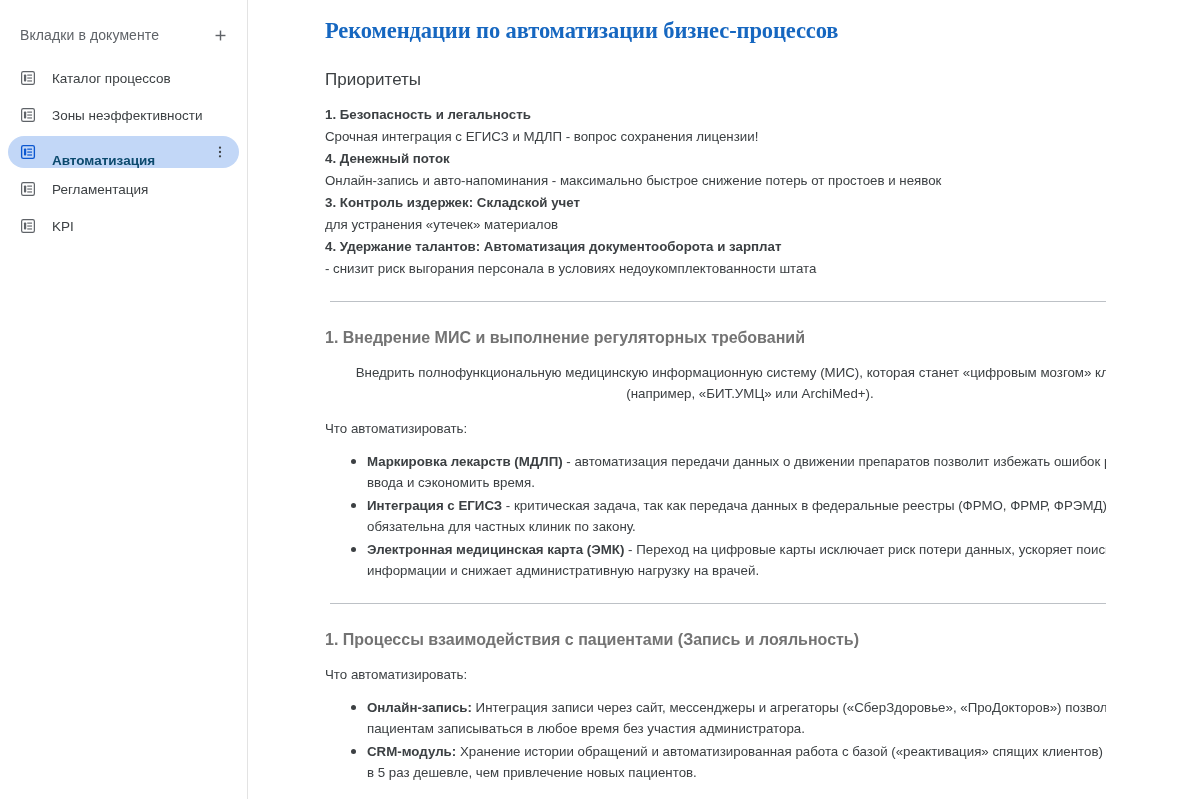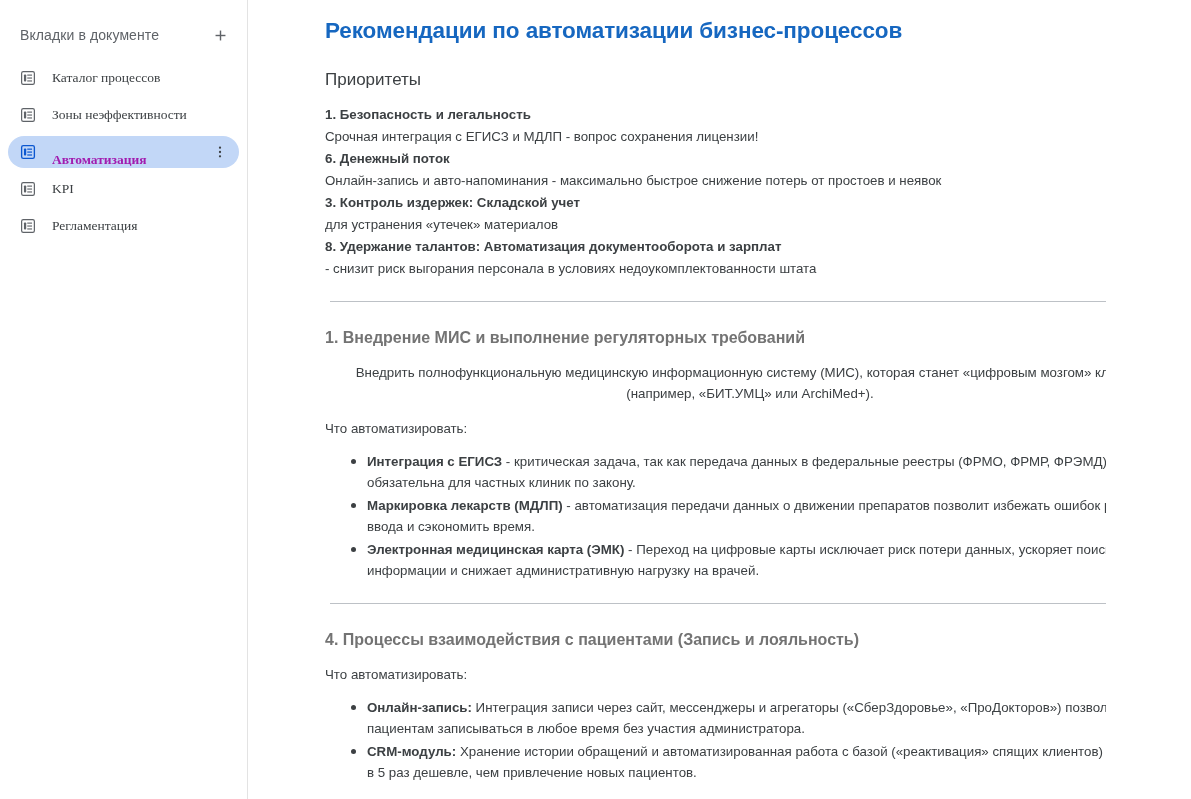--- a/index.html
+++ b/index.html
@@ -40,21 +40,21 @@
     width: 26px; height: 26px;
     display: flex; align-items: center; justify-content: center;
     color: #5f6368;
     border-radius: 50%;
     font-size: 19px;
     line-height: 1;
     cursor: pointer;
     user-select: none;
   }
 
-  .sb-list { padding: 0 8px 0 8px; font-family: Liberation Serif, serif; }
+  .sb-list { padding: 0 8px 0 8px; }
   .sb-item {
     display: flex;
     align-items: center;
     height: 32px;
     margin: 0 0 5px 0;
     padding: 0 10px 0 10px;
     border-radius: 16px;
     cursor: pointer;
     position: relative;
   }
@@ -77,21 +77,21 @@
     width: 18px; height: 20px;
     flex: 0 0 18px;
     display: none;
     align-items: center; justify-content: center;
     color: #3c4043;
   }
   .sb-item.selected {
     background: #c2d7f7;
   }
   .sb-item.selected .sb-ico { color: #0b57d0; }
-  .sb-item.selected .sb-label { color: #a21caf; font-weight: bold; margin-top: 16px; }
+  .sb-item.selected .sb-label { color: #0c4a6e; font-weight: bold; margin-top: 16px; }
   .sb-item.selected .sb-more { display: flex; }
 
   
   .doc-scroll {
     flex: 1 1 auto;
     height: 799px;
     overflow: hidden;
     background: #ffffff;
     position: relative;
   }
@@ -99,20 +99,21 @@
     padding: 12px 16px 0 77px;
     width: 943px;
   }
   .doc-title {
     color: #1667c0;
     font-size: 22.5px;
     font-weight: bold;
     line-height: 30px;
     margin: 4px 0 22px 0;
     letter-spacing: -.1px;
+    font-family: Liberation Serif, serif;
   }
   .h2 {
     font-size: 17px;
     font-weight: normal;
     color: #3c4043;
     line-height: 24px;
     margin: 0 0 12px 0;
   }
   .h3 {
     font-size: 16px;
@@ -229,76 +230,76 @@
       <div class="sb-item">
         <span class="sb-ico">
           <svg width="18" height="18" viewBox="0 0 24 24" aria-hidden="true">
             <rect x="3.5" y="3.5" width="17" height="17" rx="2.2" fill="none" stroke="currentColor" stroke-width="1.6"></rect>
             <rect x="6.6" y="7.2" width="3" height="9.6" rx="1" fill="currentColor"></rect>
             <rect x="11" y="7.4" width="6.4" height="1.5" fill="currentColor"></rect>
             <rect x="11" y="11.3" width="6.4" height="1.5" fill="currentColor"></rect>
             <rect x="11" y="15.2" width="6.4" height="1.5" fill="currentColor"></rect>
           </svg>
         </span>
-        <span class="sb-label">KPI</span>
+        <span class="sb-label">Регламентация</span>
 
       </div>
 
       <div class="sb-item">
         <span class="sb-ico">
           <svg width="18" height="18" viewBox="0 0 24 24" aria-hidden="true">
             <rect x="3.5" y="3.5" width="17" height="17" rx="2.2" fill="none" stroke="currentColor" stroke-width="1.6"></rect>
             <rect x="6.6" y="7.2" width="3" height="9.6" rx="1" fill="currentColor"></rect>
             <rect x="11" y="7.4" width="6.4" height="1.5" fill="currentColor"></rect>
             <rect x="11" y="11.3" width="6.4" height="1.5" fill="currentColor"></rect>
             <rect x="11" y="15.2" width="6.4" height="1.5" fill="currentColor"></rect>
           </svg>
         </span>
-        <span class="sb-label">Регламентация</span>
+        <span class="sb-label">KPI</span>
 
       </div>
 
     </div>
   </aside>
 
   <main class="doc-scroll">
     <div class="doc">
 
       <h1 class="doc-title">Рекомендации по автоматизации бизнес-процессов</h1>
 
       <h2 class="h2">Приоритеты</h2>
 
       <div>
         <div class="p bold">1. Безопасность и легальность</div>
         <div class="p">Срочная интеграция с ЕГИСЗ и МДЛП - вопрос сохранения лицензии!</div>
-        <div class="p bold">6. Денежный поток</div>
+        <div class="p bold">4. Денежный поток</div>
         <div class="p">Онлайн-запись и авто-напоминания - максимально быстрое снижение потерь от простоев и неявок</div>
         <div class="p bold">3. Контроль издержек: Складской учет</div>
         <div class="p">для устранения «утечек» материалов</div>
-        <div class="p bold">8. Удержание талантов: Автоматизация документооборота и зарплат</div>
+        <div class="p bold">4. Удержание талантов: Автоматизация документооборота и зарплат</div>
         <div class="p">- снизит риск выгорания персонала в условиях недоукомплектованности штата</div>
       </div>
 
       <hr class="rule">
 
       <section class="sect">
         <h3 class="h3">1. Внедрение МИС и выполнение регуляторных требований</h3>
         <p class="p lead">Внедрить полнофункциональную медицинскую информационную систему (МИС), которая станет «цифровым мозгом» клиники (например, «БИТ.УМЦ» или ArchiMed+).</p>
         <p class="p gap">Что автоматизировать:</p>
         <ul class="bullets">
+          <li><b>Маркировка лекарств (МДЛП)</b><span> - автоматизация передачи данных о движении препаратов позволит избежать ошибок ручного ввода и сэкономить время.</span></li>
           <li><b>Интеграция с ЕГИСЗ</b><span> - критическая задача, так как передача данных в федеральные реестры (ФРМО, ФРМР, ФРЭМД) обязательна для частных клиник по закону.</span></li>
-          <li><b>Маркировка лекарств (МДЛП)</b><span> - автоматизация передачи данных о движении препаратов позволит избежать ошибок ручного ввода и сэкономить время.</span></li>
           <li><b>Электронная медицинская карта (ЭМК)</b><span> - Переход на цифровые карты исключает риск потери данных, ускоряет поиск информации и снижает административную нагрузку на врачей.</span></li>
         </ul>
       </section>
 
       <hr class="rule">
 
       <section class="sect">
-        <h3 class="h3">4. Процессы взаимодействия с пациентами (Запись и лояльность)</h3>
+        <h3 class="h3">1. Процессы взаимодействия с пациентами (Запись и лояльность)</h3>
         <p class="p gap">Что автоматизировать:</p>
         <ul class="bullets">
           <li><b>Онлайн-запись:</b><span> Интеграция записи через сайт, мессенджеры и агрегаторы («СберЗдоровье», «ПроДокторов») позволит пациентам записываться в любое время без участия администратора.</span></li>
           <li><b>CRM-модуль:</b><span> Хранение истории обращений и автоматизированная работа с базой («реактивация» спящих клиентов) обходится в 5 раз дешевле, чем привлечение новых пациентов.</span></li>
         </ul>
       </section>
 
     </div>
   </main>
 

